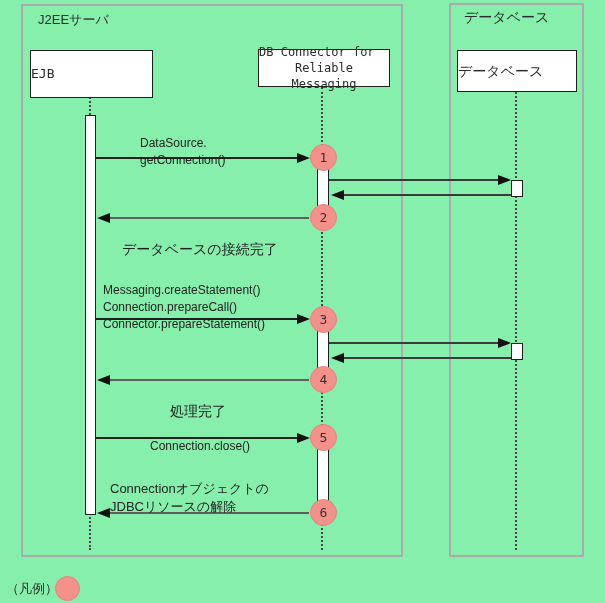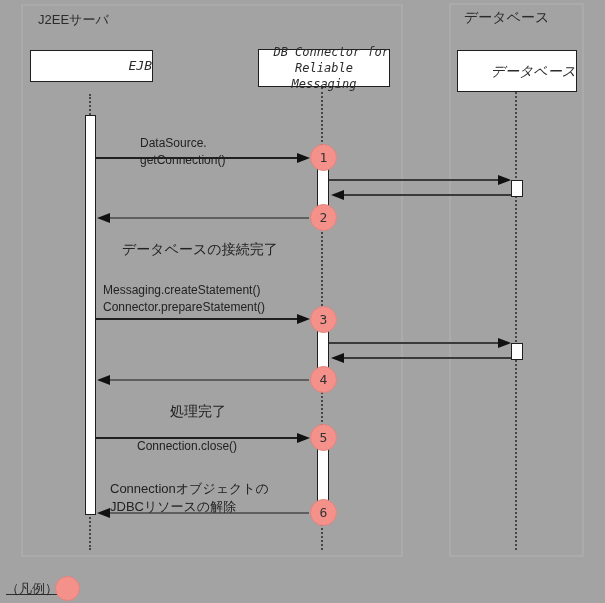--- a/index.html
+++ b/index.html
@@ -1,66 +1,66 @@
 <!DOCTYPE html>
 <html lang="ja"><head>
 <meta charset="utf-8">
 <style>
   html,body{margin:0;padding:0;background:#fff;}
   #canvas{
-    position:relative;width:605px;height:603px;background:#a3a3a3;overflow:hidden;
+    position:relative;width:605px;height:603px;background:#86efac;overflow:hidden;
     font-family:"Liberation Sans","DejaVu Sans",sans-serif;color:#2b2b2b;
   }
   .frame{
     position:absolute;border:2px solid #ababab;background:transparent;
     box-sizing:border-box;border-radius:1px;
   }
   .frame-label{
     position:absolute;font-size:13px;white-space:nowrap;color:#2b2b2b;
   }
   .node{
     position:absolute;border:1.5px solid #1f1f1f;background:#fff;box-sizing:border-box;
-    display:flex;flex-direction:column;align-items:flex-end;justify-content:center;
-    text-align:center;line-height:1.3;font-style:italic;
+    display:flex;flex-direction:column;align-items:flex-start;justify-content:center;
+    text-align:center;line-height:1.3;
   }
   .mono{font-family:"DejaVu Sans Mono","Liberation Mono",monospace;}
   .lifeline{
     position:absolute;width:0;border-left:2px dotted #474747;
   }
   .activation{
     position:absolute;border:1.5px solid #1f1f1f;background:#fff;box-sizing:border-box;
   }
   .tp{
     position:absolute;width:27px;height:27px;border-radius:50%;
     background:#f4918b;border:1px solid #e5837e;box-sizing:border-box;
     display:flex;align-items:center;justify-content:center;
     font-size:13px;color:#333;font-family:"DejaVu Sans Mono","Liberation Mono",monospace;
   }
   .msg{position:absolute;white-space:nowrap;}
   .msg.code{font-size:12px;line-height:17px;color:#222;margin-top:16px;}
   .msg.jp{font-size:14px;line-height:17.5px;color:#222;margin-top:40px;}
-  .legend-text{position:absolute;font-size:13px;white-space:nowrap;color:#2b2b2b;text-decoration:underline;}
+  .legend-text{position:absolute;font-size:13px;white-space:nowrap;color:#2b2b2b;}
   svg{position:absolute;left:0;top:0;pointer-events:none;}
 </style>
 </head>
 <body>
 
 <div id="canvas">
 
   <div class="frame" style="left:21px;top:4px;width:382px;height:553px"></div>
   <div class="frame-label" style="left:38px;top:11px">J2EEサーバ</div>
 
   <div class="frame" style="left:449px;top:3px;width:135px;height:554px"></div>
   <div class="frame-label" style="left:464px;top:9px;font-size:14px">データベース</div>
 
   <div class="lifeline" style="left:89px;top:94px;height:456px"></div>
   <div class="lifeline" style="left:321px;top:87px;height:463px"></div>
   <div class="lifeline" style="left:515px;top:92px;height:458px"></div>
 
-  <div class="node mono" style="left:30px;top:50px;width:123px;height:32px;font-size:13px">
+  <div class="node mono" style="left:30px;top:50px;width:123px;height:48px;font-size:13px">
     <div>EJB</div>
   </div>
 
   <div class="node mono" style="left:258px;top:49px;width:132px;height:38px;font-size:12px;line-height:16px">
     <div>DB Connector for</div>
     <div>Reliable Messaging</div>
   </div>
 
   <div class="node" style="left:457px;top:50px;width:120px;height:42px;font-size:14px">
     <div>データベース</div>
@@ -110,26 +110,27 @@
 
   <div class="msg code" style="left:140px;top:119px">
     <div>DataSource.</div>
     <div>getConnection()</div>
   </div>
 
   <div class="msg jp" style="left:122px;top:201px">データベースの接続完了</div>
 
   <div class="msg code" style="left:103px;top:266px">
     <div>Messaging.createStatement()</div>
+    <div>Connection.prepareCall()</div>
     <div>Connector.prepareStatement()</div>
   </div>
 
   <div class="msg jp" style="left:170px;top:363px">処理完了</div>
 
-  <div class="msg code" style="left:137px;top:422px">Connection.close()</div>
+  <div class="msg code" style="left:150px;top:422px">Connection.close()</div>
 
   <div class="msg jp" style="left:110px;top:440px;font-size:13px">
     <div>Connectionオブジェクトの</div>
     <div>JDBCリソースの解除</div>
   </div>
 
   <div class="tp" style="left:310px;top:144px">1</div>
   <div class="tp" style="left:310px;top:204px">2</div>
   <div class="tp" style="left:310px;top:306px">3</div>
   <div class="tp" style="left:310px;top:366px">4</div>

